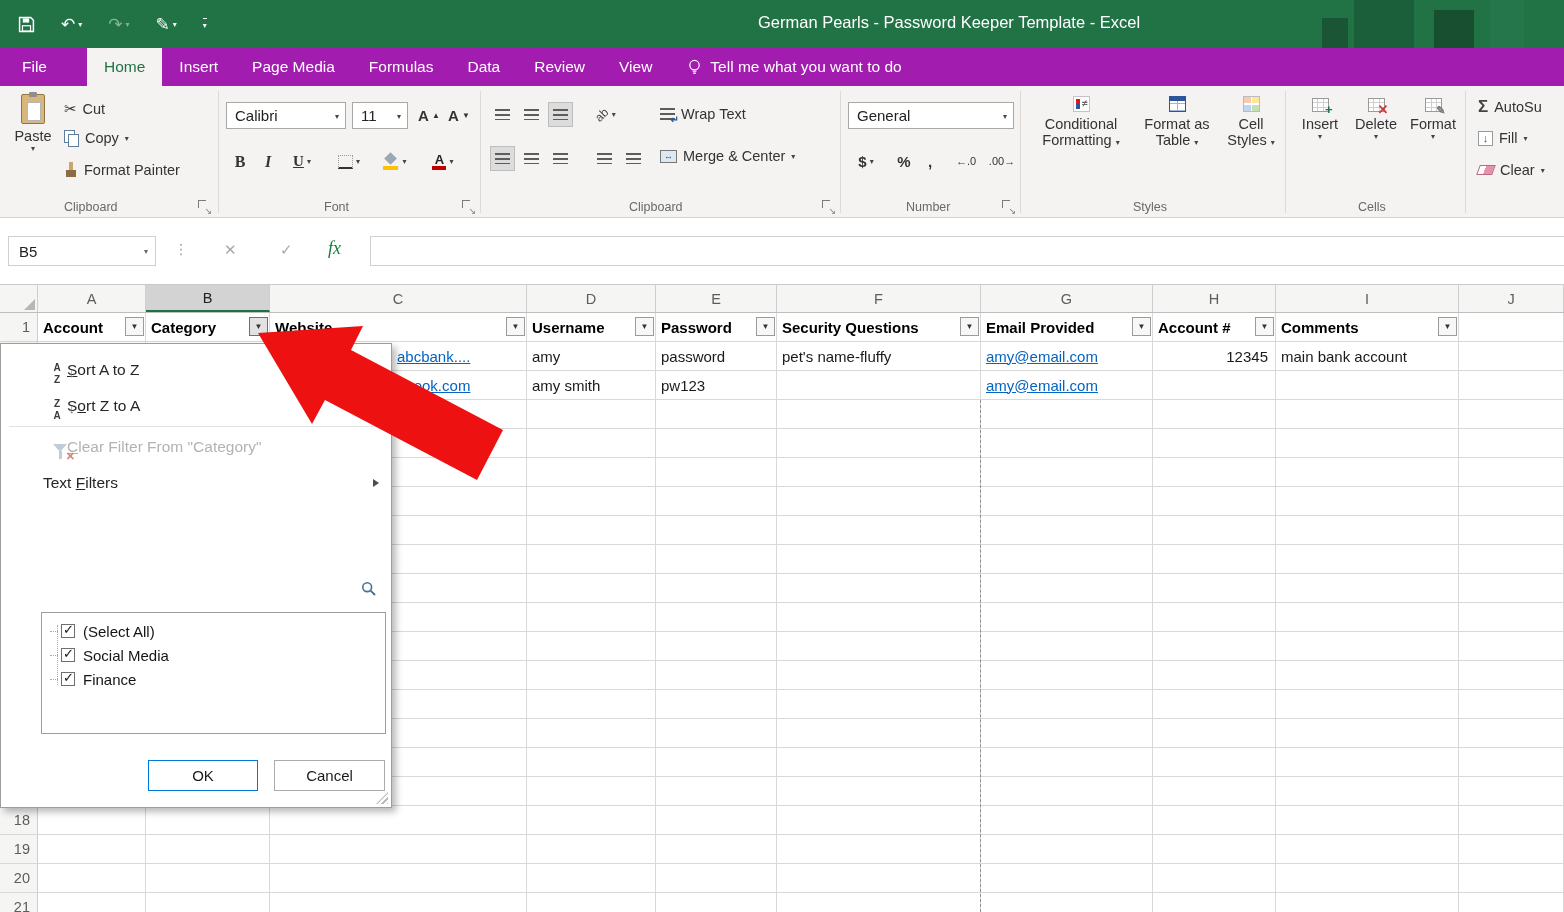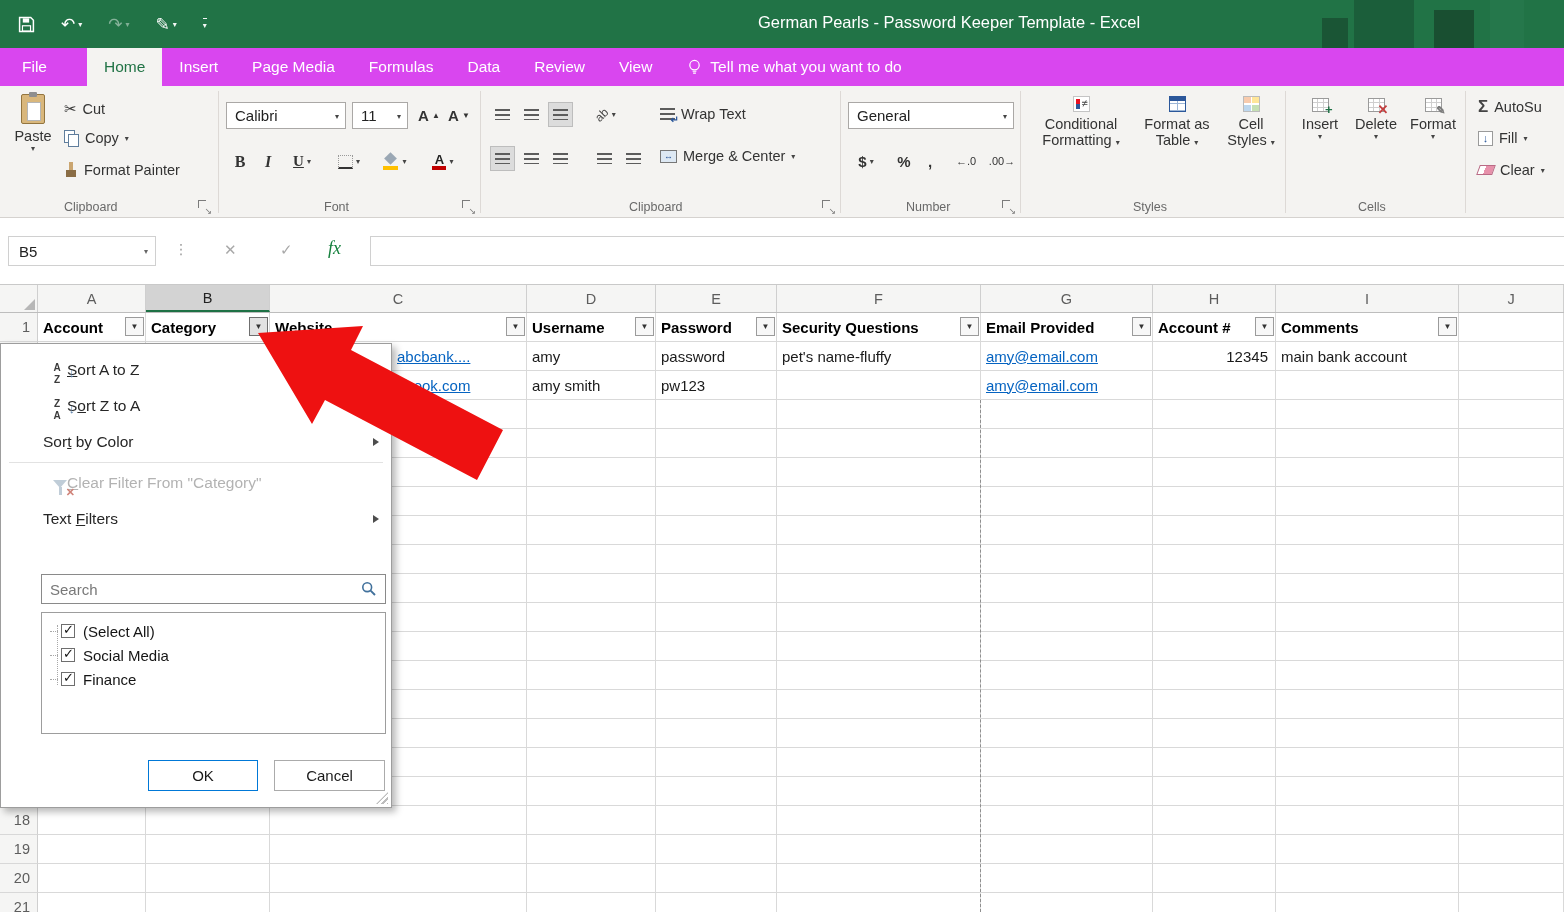--- a/index.html
+++ b/index.html
@@ -11,21 +11,21 @@
 .qat{position:absolute;left:18px;top:0;height:48px;display:flex;align-items:center;gap:26px}
 .qbtn{display:flex;align-items:center;gap:3px;font-size:16px;color:#fff;cursor:default}
 .qg{font-size:17px;line-height:17px}
 .qcar{font-size:8px;opacity:.95}
 .dim{opacity:.45}
 .qbar{border-top:1px solid #fff;padding-top:2px}
 .title{position:absolute;left:758px;top:13px;font-size:16.5px;white-space:nowrap}
 .deco i{position:absolute;display:block}
 
 
-.tabsrow{position:absolute;left:0;top:48px;width:100%;height:38px;background:#d946ef;display:flex;z-index:9}
+.tabsrow{position:absolute;left:0;top:48px;width:100%;height:38px;background:#a21caf;display:flex;z-index:9}
 .tab{color:#fff;font-size:15.5px;line-height:38px;padding:0 17px;white-space:nowrap}
 .tab.file{padding:0 20px;margin-left:2px}
 .tab.active{background:#f4f3f1;color:#217346;margin-left:20px}
 .tellme{display:flex;align-items:center;gap:8px;color:#fff;font-size:15.5px;padding:0 14px;margin-left:4px}
 
 
 .ribbon{position:absolute;left:0;top:86px;width:100%;height:132px;background:#f4f3f1;border-bottom:1px solid #d5d2cf;z-index:8}
 .vsep{position:absolute;top:5px;height:122px;width:1px;background:#ddd9d6}
 .glabel{position:absolute;top:114px;font-size:12.5px;color:#696969;white-space:nowrap}
 .launcher{position:absolute;width:13px;height:13px}
@@ -752,36 +752,31 @@
       <span><span></span><u>S</u><span>ort A to Z</span></span>
     </div>
     <div class="mi">
       <span class="mi-ic ic-saz">
           <b>Z</b>
           <b>A</b>
           <span class="ar2">↓</span>
         </span>
       <span><span>S</span><u>o</u><span>rt Z to A</span></span>
     </div>
-    <div class="mi">
-      <span><span>Sor</span><u>t</u><span> by Color</span></span>
-      <span class="sub"></span>
-    </div>
     <div class="msep"></div>
     <div class="mi dis">
       <span class="mi-ic ic-clrf">
           <i>✕</i>
         </span>
       <span><span></span><u>C</u><span>lear Filter From "Category"</span></span>
     </div>
     <div class="mi">
       <span><span>Text </span><u>F</u><span>ilters</span></span>
       <span class="sub"></span>
     </div>
-    <input class="search" placeholder="Search" style="">
     <span class="mag"><svg width="16" height="16" viewBox="0 0 16 16">
           <circle cx="6.2" cy="6.2" r="4.4" fill="none" stroke="#41719c" stroke-width="1.6"></circle>
           <line x1="9.6" y1="9.6" x2="14" y2="14" stroke="#41719c" stroke-width="1.9"></line>
         </svg></span>
     <div class="listbox">
       <span class="guide"></span>
       <div class="lbitem">
           <span class="stub"></span>
           <span class="cb"></span>
           <span>(Select All)</span>

